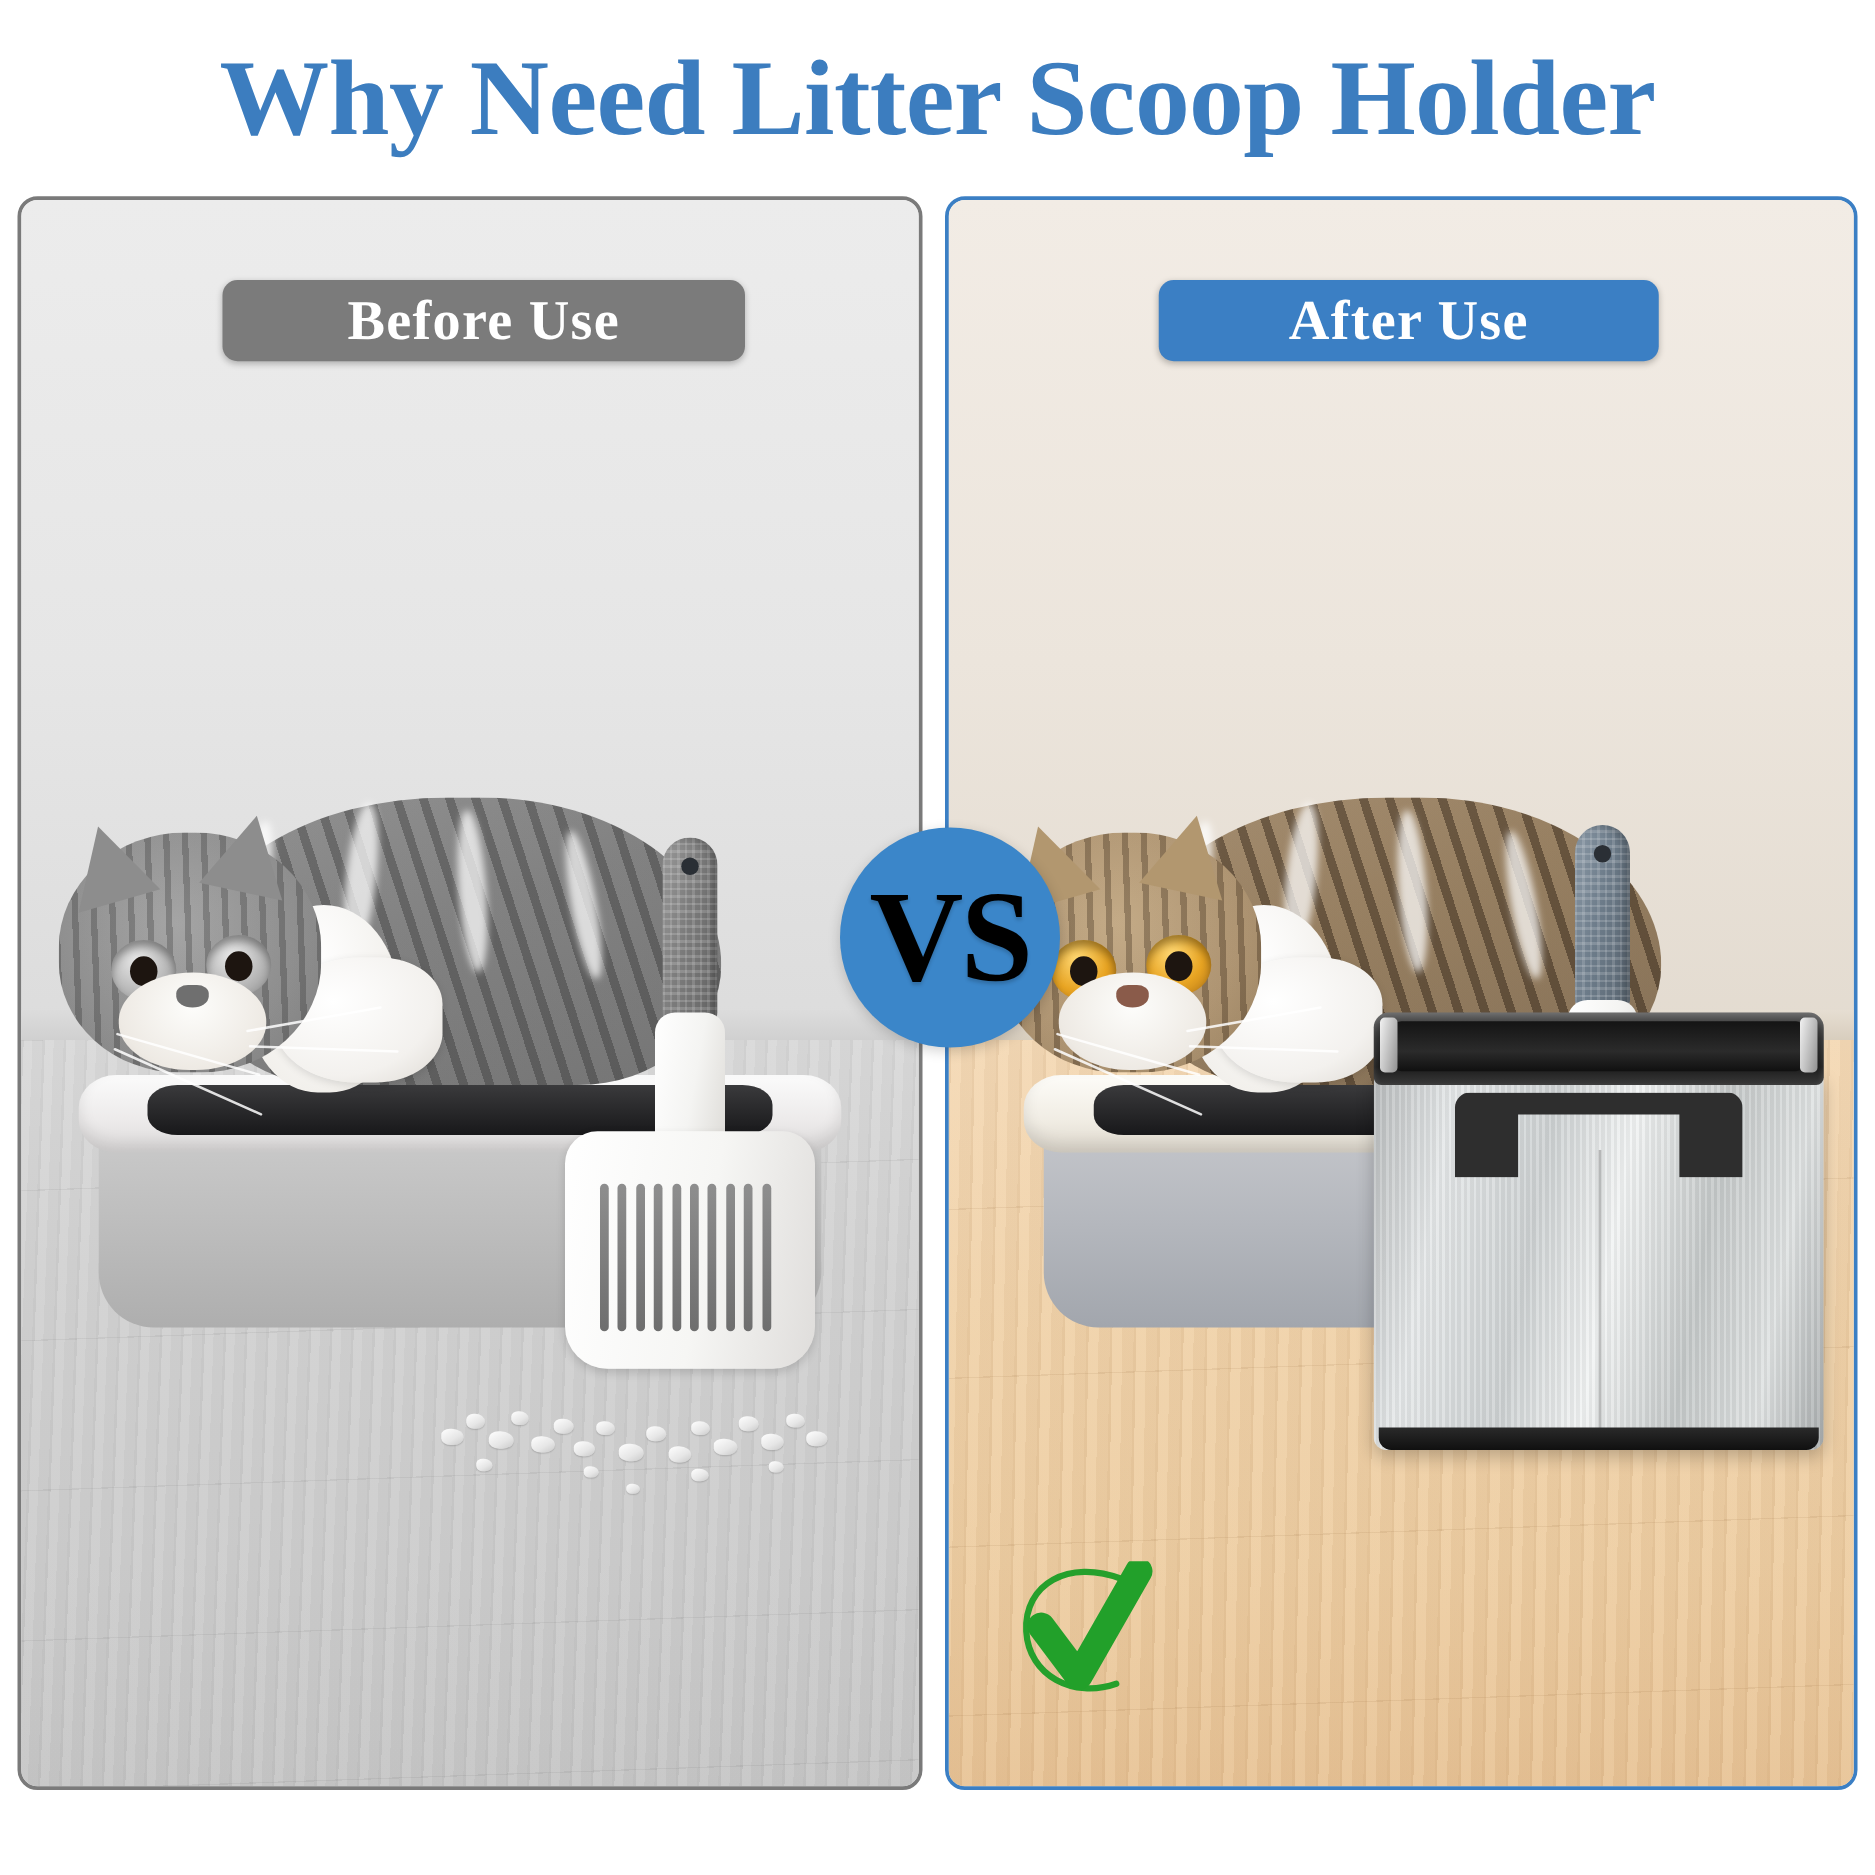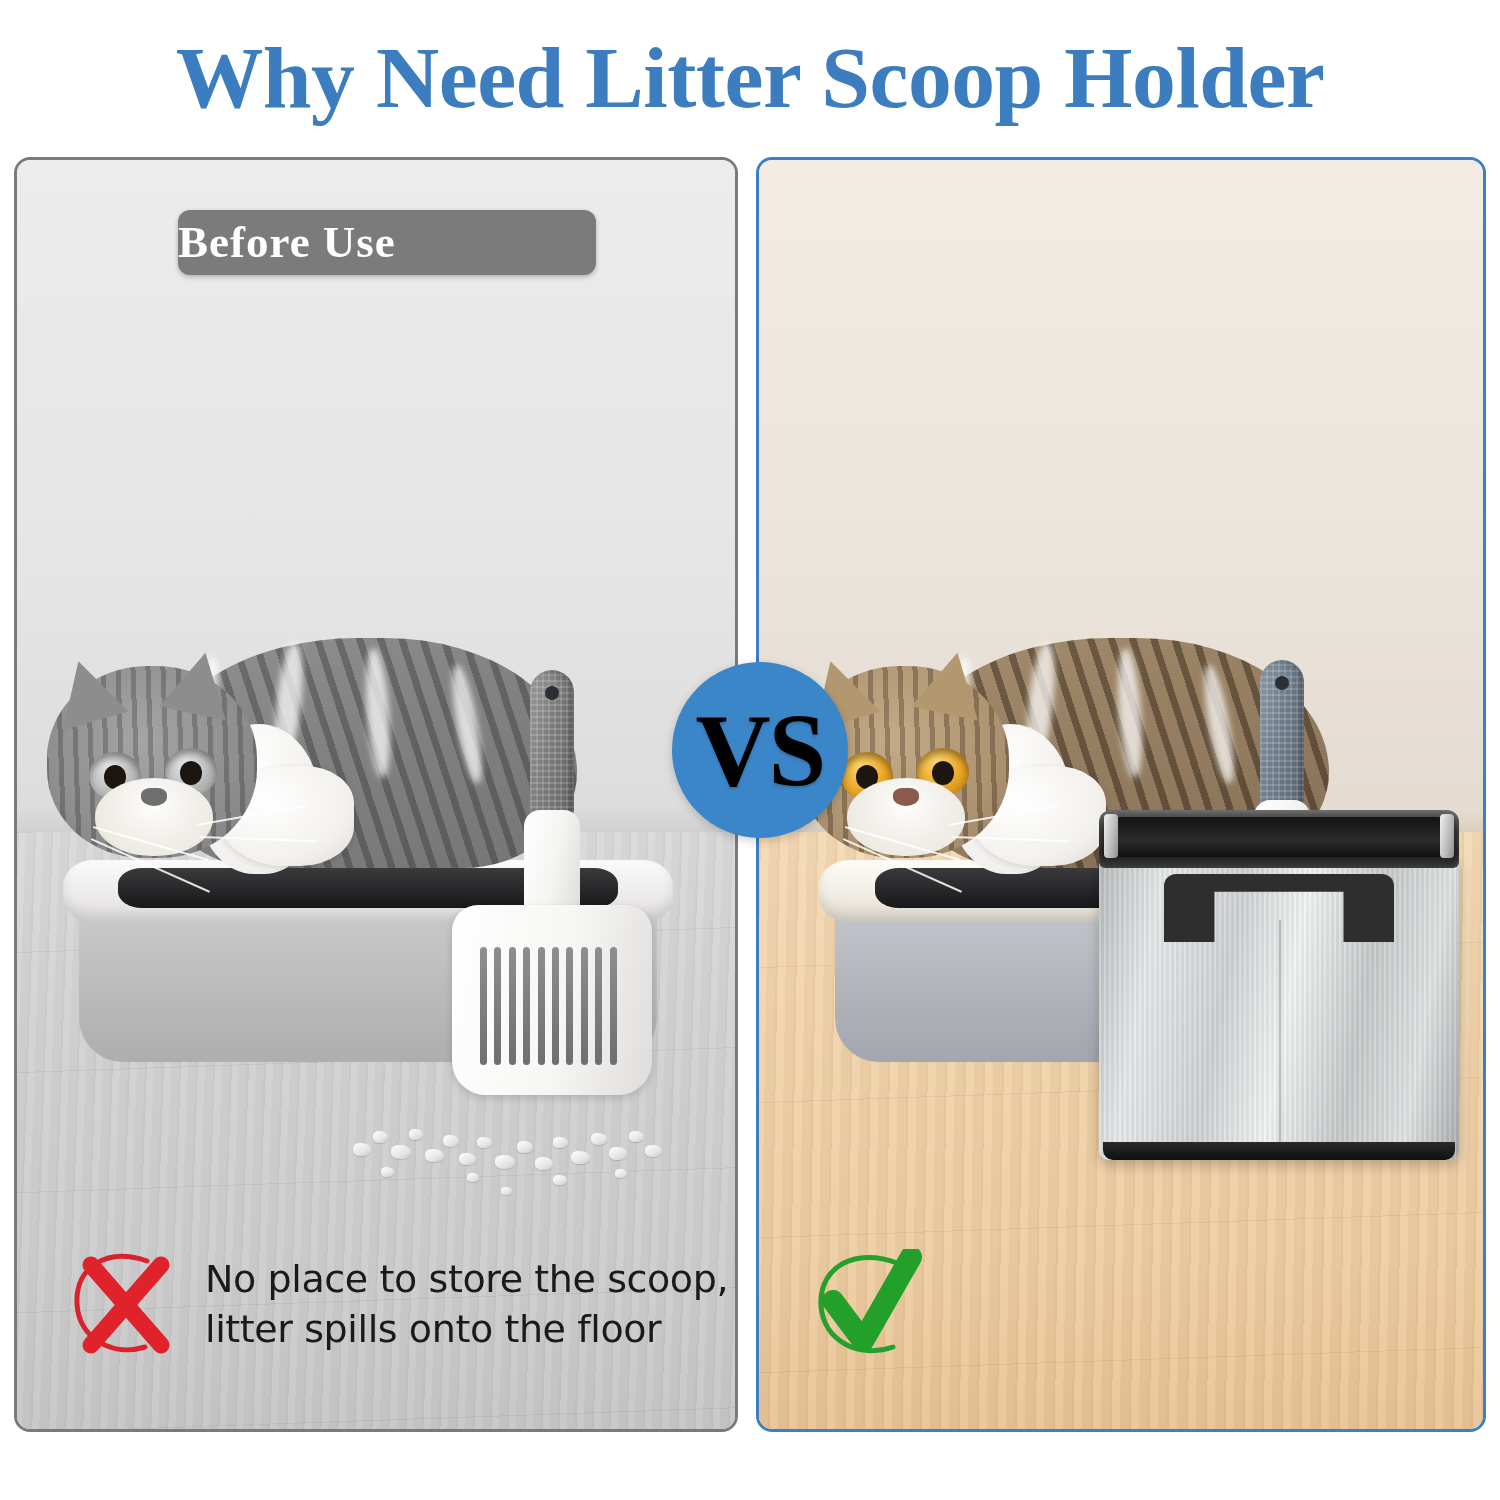--- a/index.html
+++ b/index.html
@@ -86,29 +86,29 @@
       linear-gradient(180deg,#f3d9b7 0%,#efd2ab 35%,#eccda3 70%,#e6c296 100%);
   }
   #floor-after::after{
     content:""; position:absolute; inset:0;
     background: repeating-linear-gradient(178deg, rgba(120,75,30,0.09) 0 1px, transparent 1px 135px);
   }
 
   
   .badge {
     position: absolute;
-    top: 50px;
+    top: 64px;
     height: 65px;
     line-height: 65px;
     border-radius: 12px;
     font-family: "Liberation Serif", serif;
     font-weight: bold;
     font-size: 45px;
     color: #ffffff;
-    text-align: left;
+    text-align: center;
     letter-spacing: 1px;
     box-shadow: 0 2px 5px rgba(0,0,0,0.25);
     z-index: 30;
   }
   #badge-before { left: 161px; width: 418px; background: #7b7b7b; }
   #badge-after  { left: 168px; width: 400px; background: #3b7fc4; }
 
   
   .litterbox { position: absolute; z-index: 6; }
   .lb-rim {
@@ -456,29 +456,20 @@
             <div class="slot" style="left:60%"></div>
             <div class="slot" style="left:70%"></div>
             <div class="slot" style="left:80%"></div>
             <div class="slot" style="left:90%"></div>
           </div>
         </div>
       </div>
 
       <div class="badge" id="badge-before">Before Use</div>
 
-      <div class="caption" id="caption-before">
-        <svg class="mark-icon" viewBox="0 0 118 110">
-          <path d="M78 12 C38 -2 6 18 8 55 C10 90 44 108 76 98" fill="none" stroke="#d9232c" stroke-width="5" stroke-linecap="round"></path>
-          <path d="M22 16 L92 96" stroke="#e0222a" stroke-width="17" stroke-linecap="round"></path>
-          <path d="M92 16 L22 96" stroke="#e0222a" stroke-width="17" stroke-linecap="round"></path>
-        </svg>
-        <div class="caption-text">No place to store the scoop,
-litter spills onto the floor</div>
-      </div>
 
     </div>
   </div>
 
   <div class="panel" id="panel-after">
     <div class="scene">
 
       <div class="wall" id="wall-after"></div>
       <div class="baseboard" id="baseboard-after"></div>
       <div class="floor" id="floor-after"></div>
@@ -531,20 +522,21 @@
           <div class="holder-seam"></div>
           <div class="holder-base"></div>
         </div>
         <div class="holder-rim">
           <div class="holder-cavity"></div>
           <div class="holder-lip" style="left:5px;"></div>
           <div class="holder-lip" style="right:5px;"></div>
         </div>
       </div>
 
+      <div class="badge" id="badge-after">After Use</div>
 
       <div class="caption" id="caption-after">
         <svg class="mark-icon" viewBox="0 0 118 110">
           <path d="M86 14 C44 -2 8 18 10 56 C12 92 48 110 82 98" fill="none" stroke="#25a02c" stroke-width="5" stroke-linecap="round"></path>
           <path d="M22 52 L52 92 L100 8" fill="none" stroke="#22a02a" stroke-width="22" stroke-linecap="round" stroke-linejoin="round"></path>
         </svg>
       </div>
 
     </div>
   </div>

